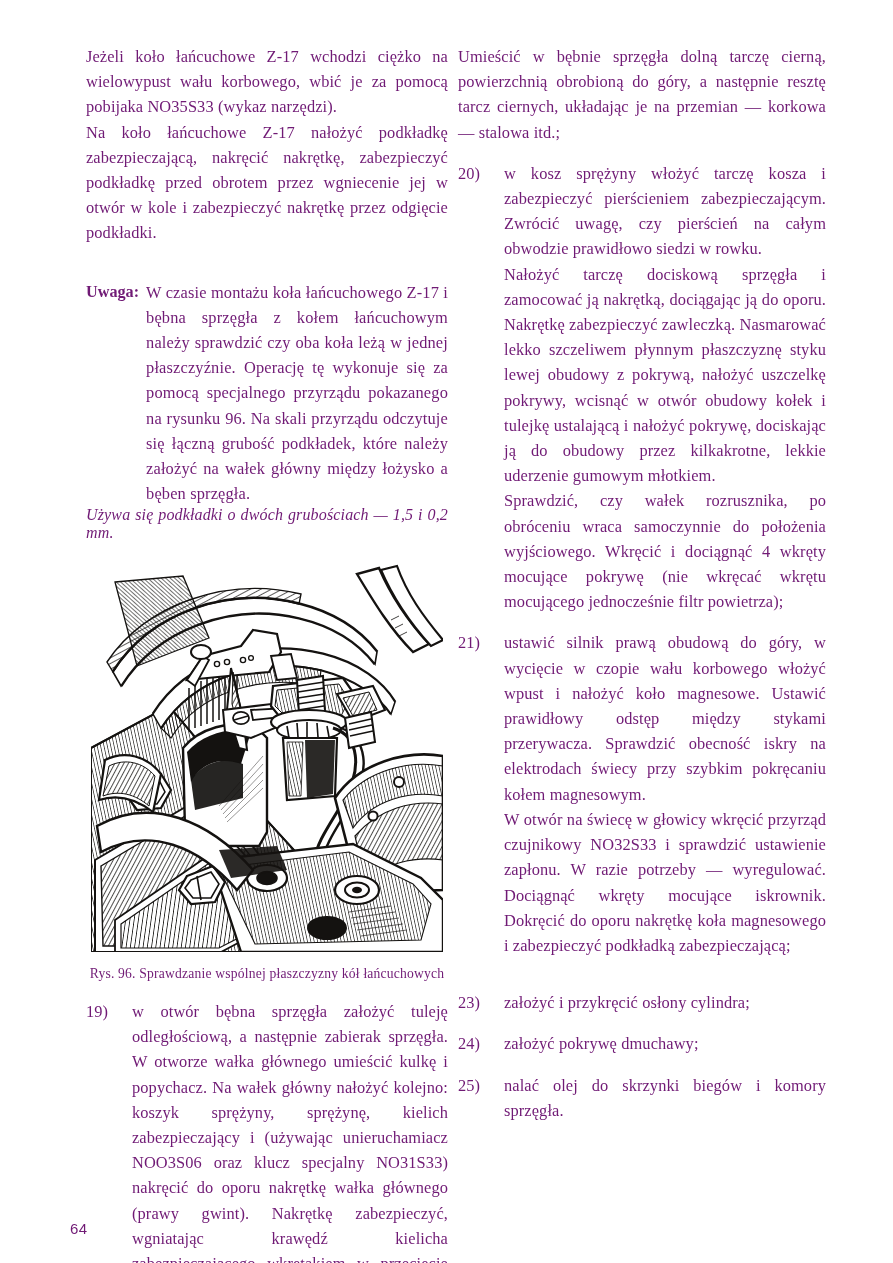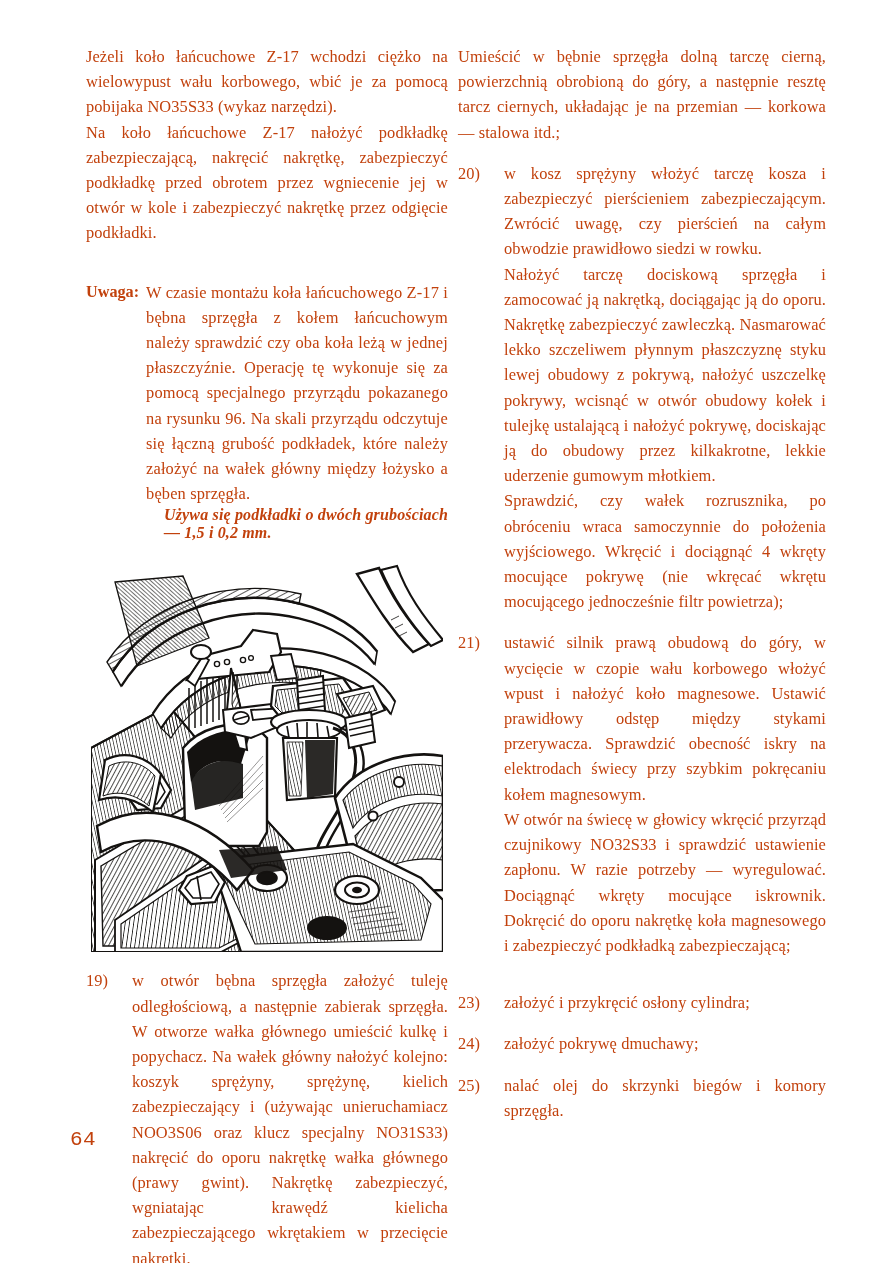--- a/index.html
+++ b/index.html
@@ -9,21 +9,21 @@
     background: #ffffff;
   }
   .page {
     position: relative;
     width: 893px;
     height: 1263px;
     background: #ffffff;
     margin: 0 auto;
     overflow: hidden;
     font-family: "Liberation Serif", "DejaVu Serif", serif;
-    color: #c2410c;
+    color: #701a75;
     -webkit-font-smoothing: antialiased;
   }
 
   
   .col {
     position: absolute;
     top: 44px;
     width: 362px;
   }
   .col-left  { left: 86px; }
@@ -64,22 +64,20 @@
     letter-spacing: 0.15px;
   }
   .note-indent {
     font-style: italic;
     text-align: justify;
     text-justify: inter-word;
     letter-spacing: 0.15px;
     margin: 0;
   }
   .note-cont {
-    margin-left: 78px;
-    font-weight: bold;
   }
 
   
   .item {
     display: flex;
     align-items: flex-start;
     font-size: 16.4px;
     line-height: 25.2px;
   }
   .item-num {
@@ -117,23 +115,23 @@
     font-size: 13.6px;
     line-height: 17.5px;
     text-align: center;
     letter-spacing: 0.2px;
   }
 
   
   .page-number {
     position: absolute;
     left: 70px;
-    top: 1128px;
-    font-size: 21px;
-    font-family: Liberation Mono, monospace;
+    top: 1220px;
+    font-size: 15px;
+    font-family: Liberation Sans, sans-serif;
     letter-spacing: 0.3px;
   }
 </style>
 </head>
 <body>
 
 <div class="page">
 
   <div class="col col-left">
 
@@ -333,20 +331,21 @@
             <g stroke="#141210" stroke-width="0.9" opacity="0.7">
               <line x1="258" y1="352" x2="300" y2="346"></line>
               <line x1="260" y1="358" x2="304" y2="352"></line>
               <line x1="262" y1="364" x2="308" y2="358"></line>
               <line x1="266" y1="370" x2="312" y2="364"></line>
               <line x1="270" y1="376" x2="316" y2="370"></line>
             </g>
           </g>
         </svg>
       </div>
+      <div class="figure-caption">Rys. 96. Sprawdzanie wspólnej płaszczyzny kół łańcuchowych</div>
     </div>
 
     <div class="gap-md"></div>
 
     <div class="item">
       <span class="item-num">19)</span>
       <span class="item-body">w otwór bębna sprzęgła założyć tuleję odległościową, a następnie zabierak sprzęgła. W otworze wałka głównego umieścić kulkę i popychacz. Na wałek główny nałożyć kolejno: koszyk sprężyny, sprężynę, kielich zabezpieczający i (używając unieruchamiacz NOO3S06 oraz klucz specjalny NO31S33) nakręcić do oporu nakrętkę wałka głównego (prawy gwint). Nakrętkę zabezpieczyć, wgniatając krawędź kielicha zabezpieczającego wkrętakiem w przecięcie nakrętki.</span>
     </div>
 
   </div>

